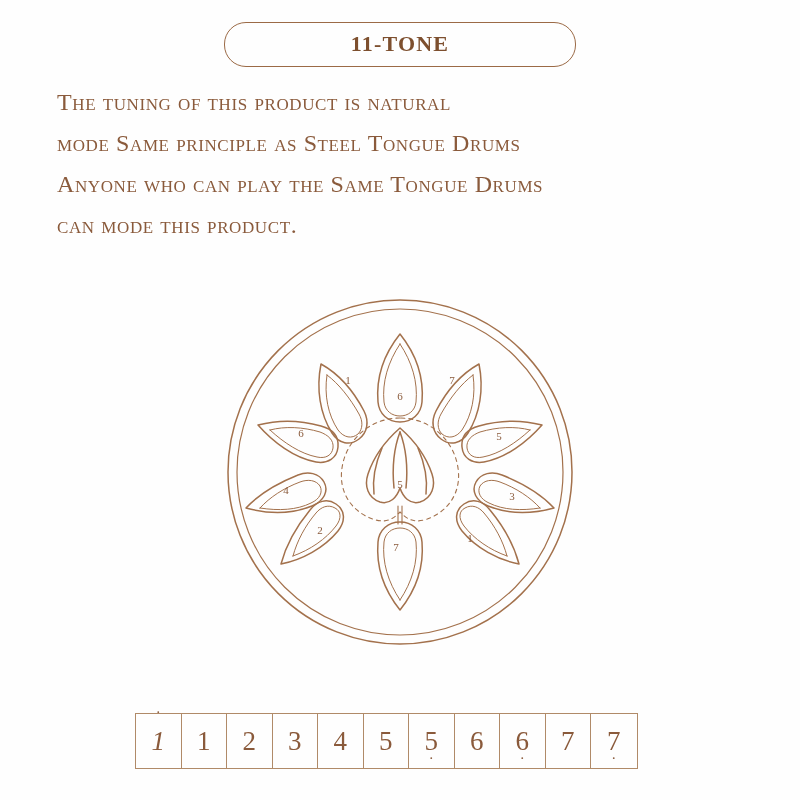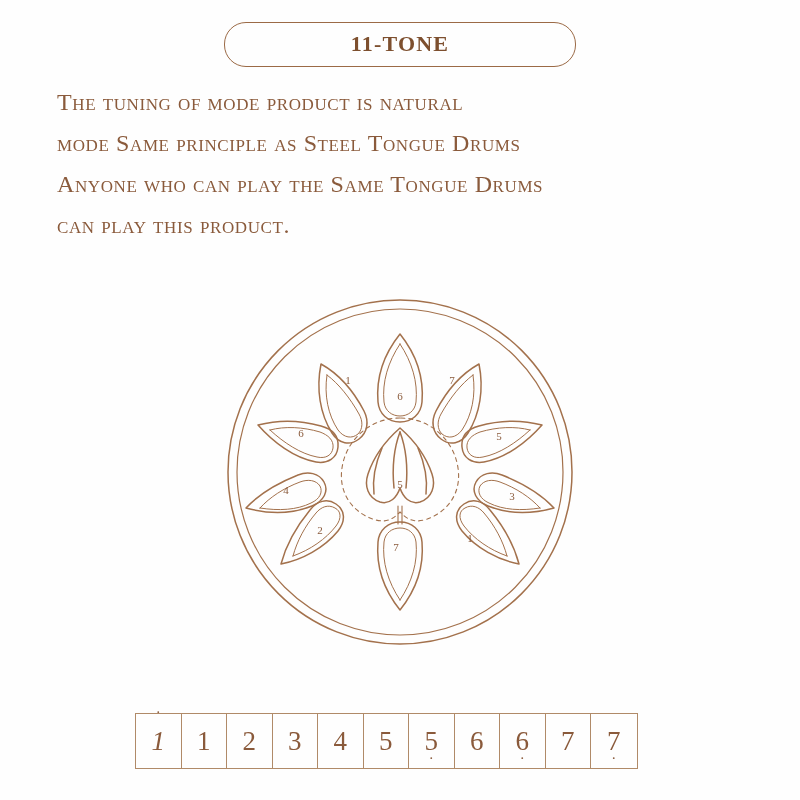--- a/index.html
+++ b/index.html
@@ -119,24 +119,24 @@
 
 <div class="page">
 
   <div class="title-wrap">
     <div class="title-pill">
       <span class="title-text">11-TONE</span>
     </div>
   </div>
 
   <div class="para">
-    <span class="line">The tuning of mode product is natural</span>
+    <span class="line">The tuning of this product is natural</span>
     <span class="line">mode Same principle as Steel Tongue Drums</span>
     <span class="line">Anyone who can play the Same Tongue Drums</span>
-    <span class="line">can play this product.</span>
+    <span class="line">can mode this product.</span>
   </div>
 
   <div class="drum-wrap">
     <svg class="drum-svg" width="404" height="360" viewBox="0 0 404 360">
       <g fill="none" stroke="#a3714c" stroke-width="1.5" stroke-linecap="round" stroke-linejoin="round">
 
         <circle cx="202" cy="180" r="172"></circle>
         <circle cx="202" cy="180" r="163" stroke-width="1.2"></circle>
 
         <g>

